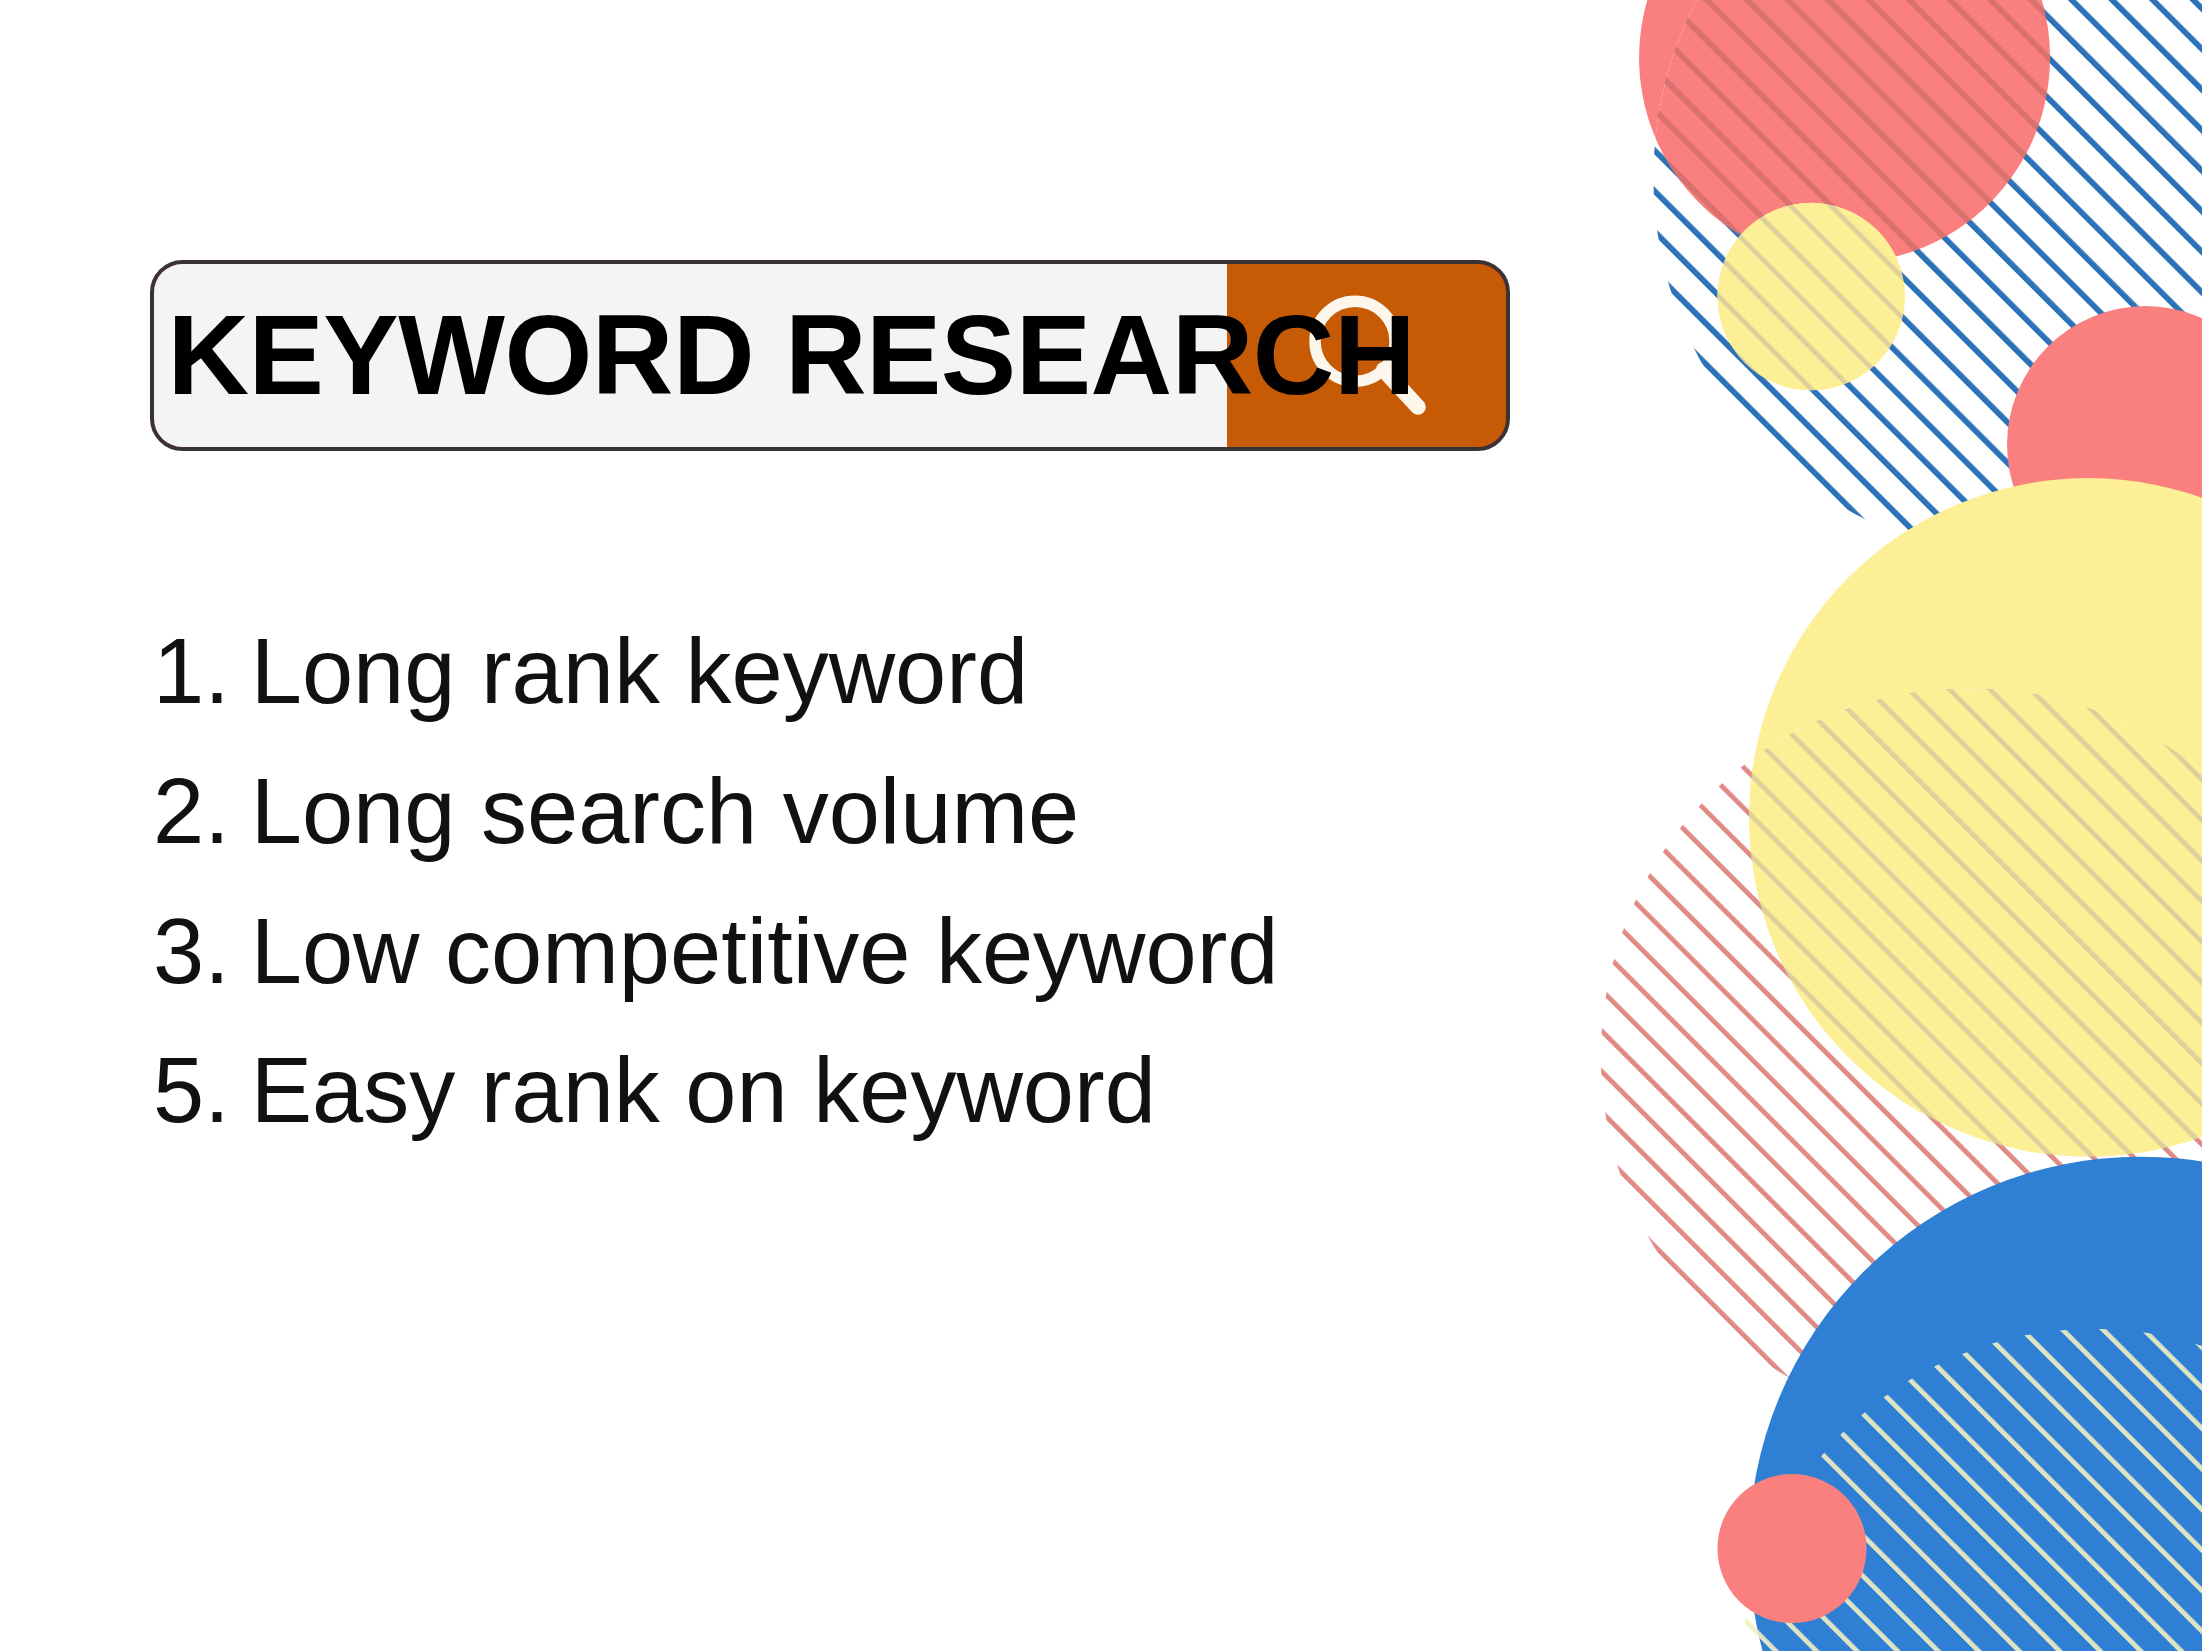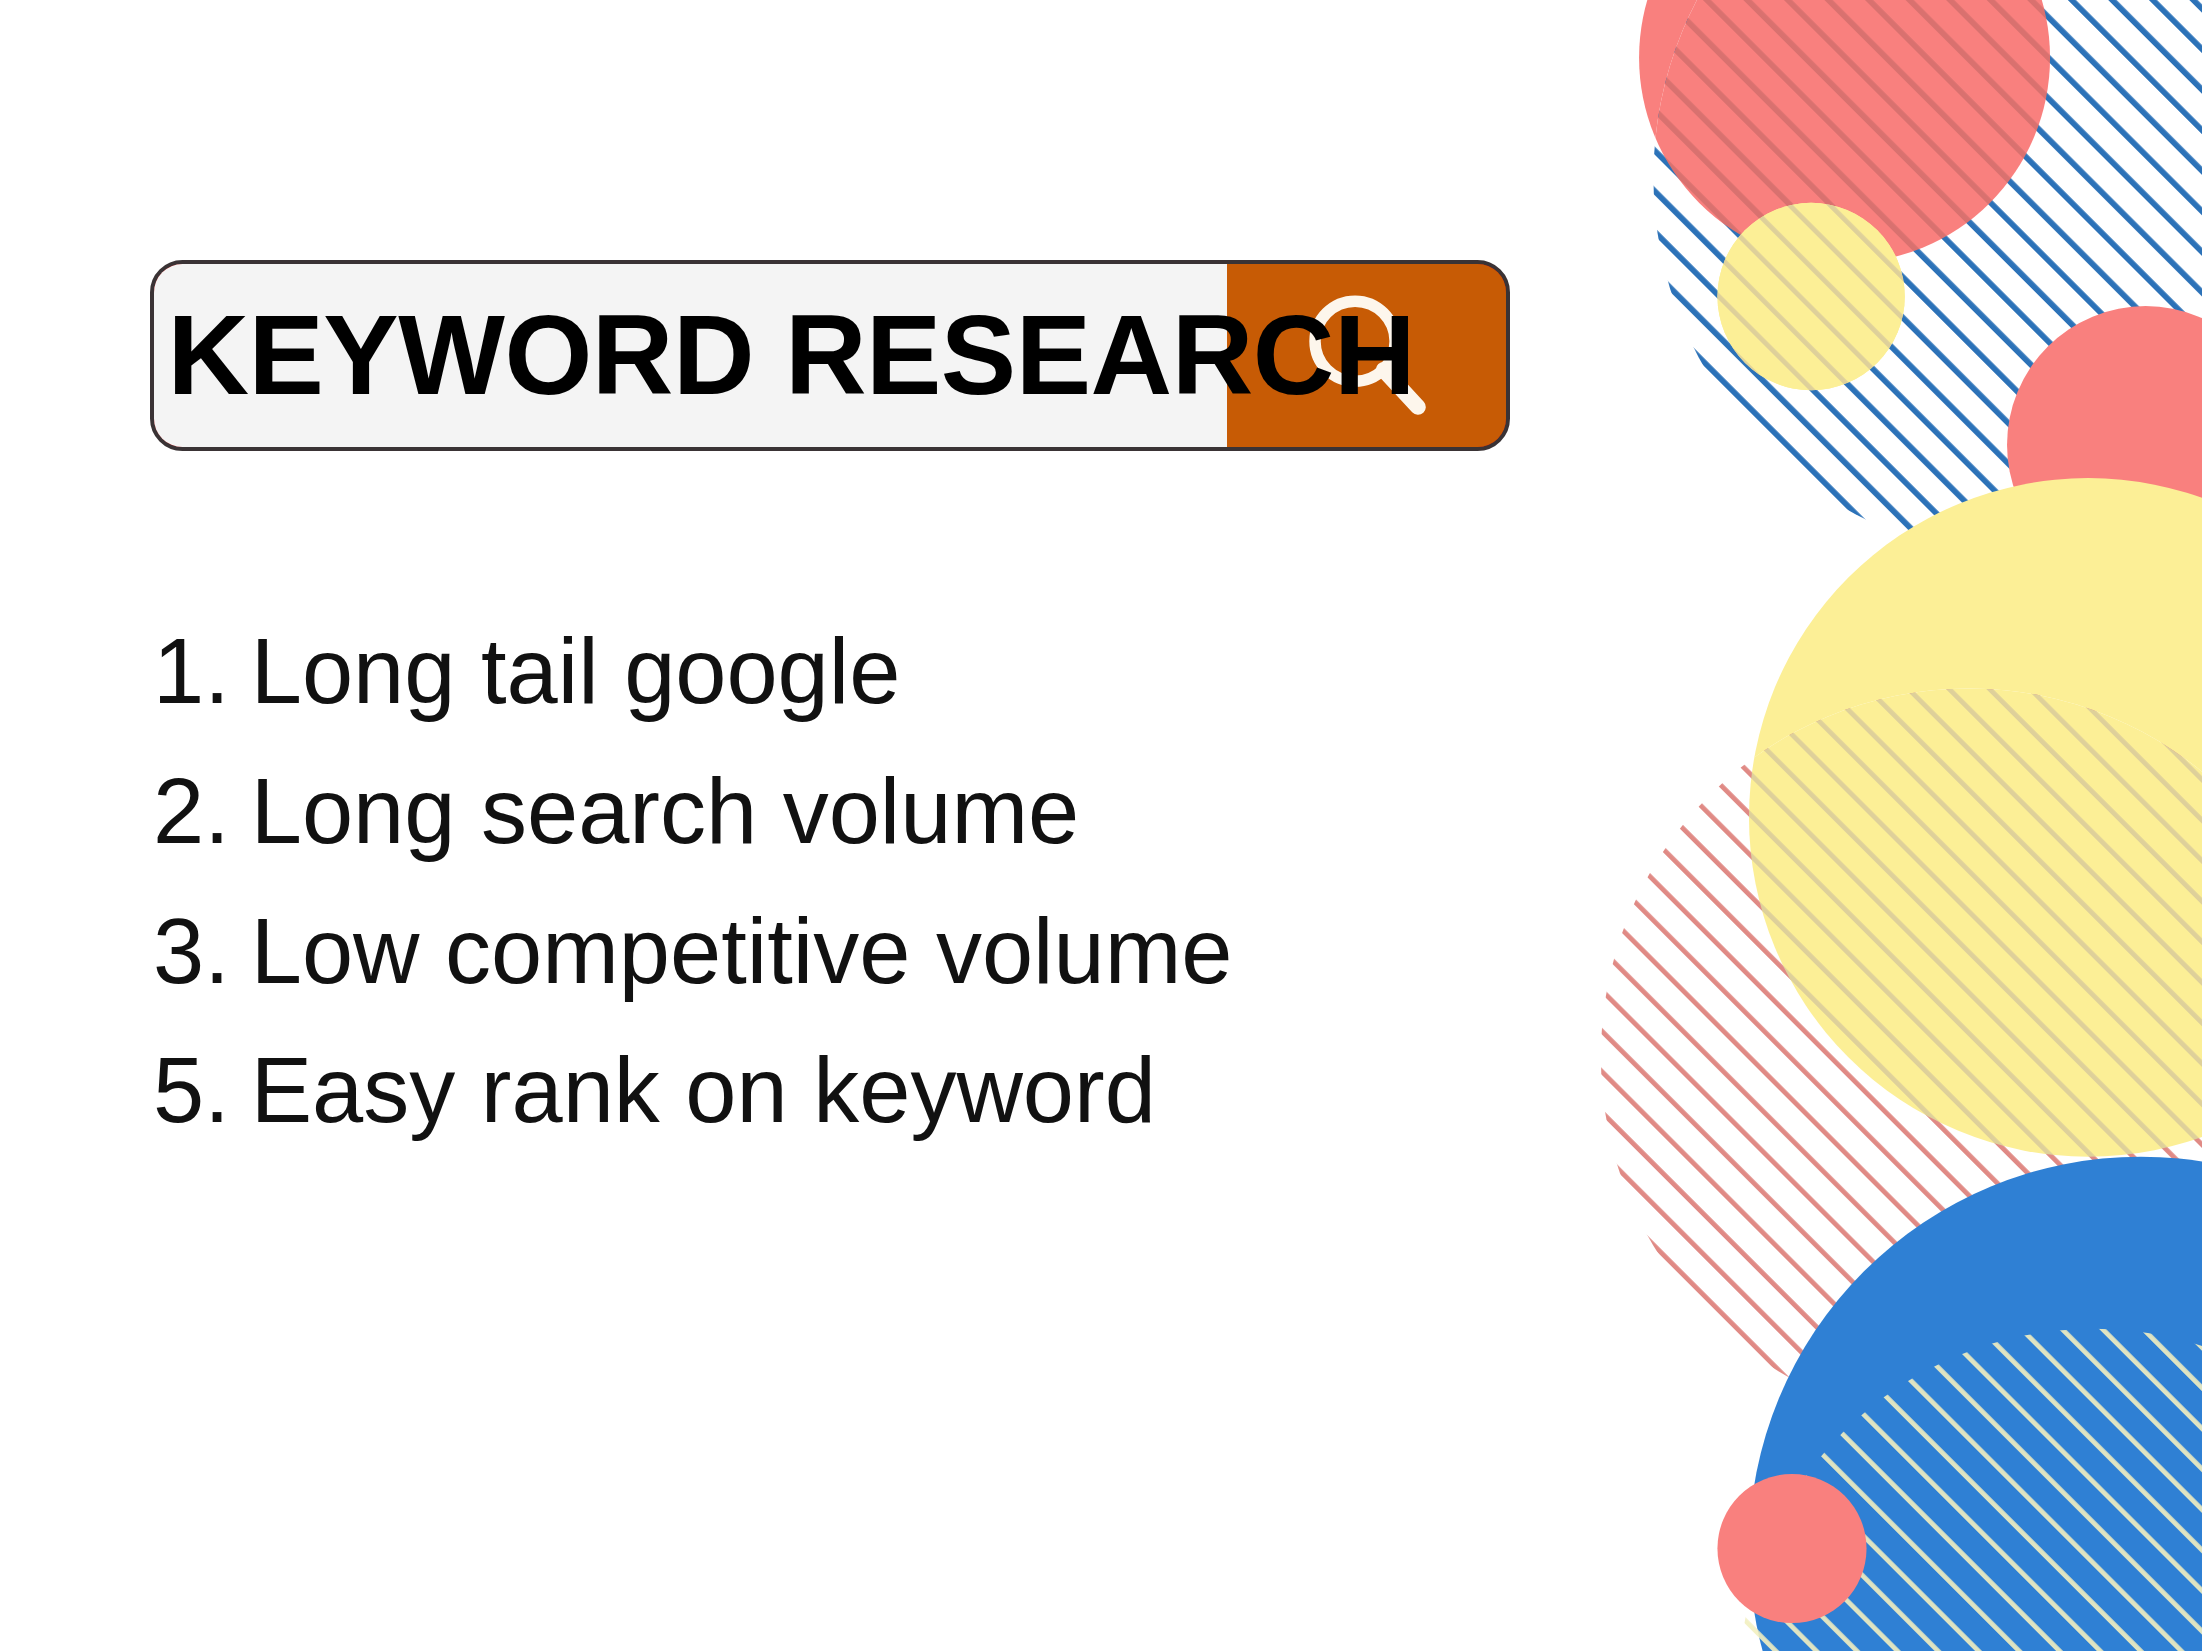--- a/index.html
+++ b/index.html
@@ -194,29 +194,29 @@
           <circle cx="42" cy="40" r="28" fill="none" stroke="#fdf6ec" stroke-width="8"></circle>
           <path d="M62 60 L86 86" fill="none" stroke="#fdf6ec" stroke-width="11" stroke-linecap="round"></path>
         </svg>
       </span>
     </button>
   </div>
 
   <ol class="keyword-list">
     <li>
       <span class="list-num">1.</span>
-      <span class="list-text">Long tail google</span>
+      <span class="list-text">Long rank keyword</span>
     </li>
     <li>
       <span class="list-num">2.</span>
       <span class="list-text">Long search volume</span>
     </li>
     <li>
       <span class="list-num">3.</span>
-      <span class="list-text">Low competitive volume</span>
+      <span class="list-text">Low competitive keyword</span>
     </li>
     <li>
       <span class="list-num">5.</span>
       <span class="list-text">Easy rank on keyword</span>
     </li>
   </ol>
 
 </div>
 
 

